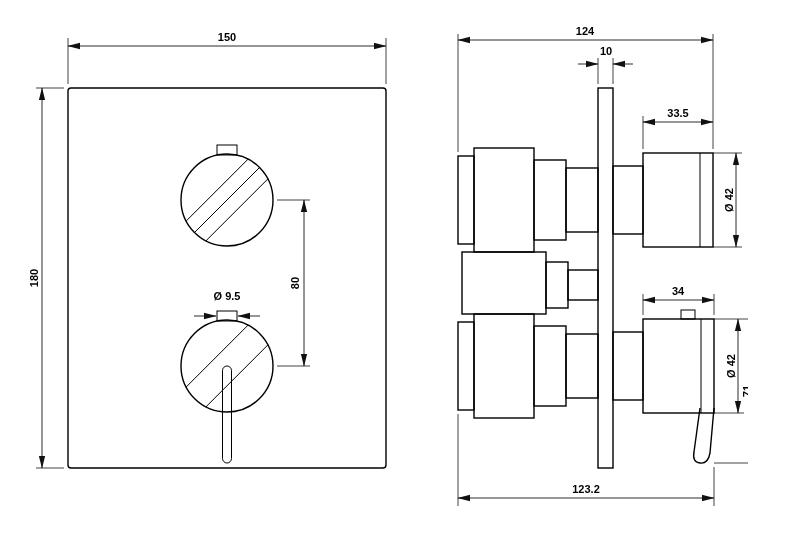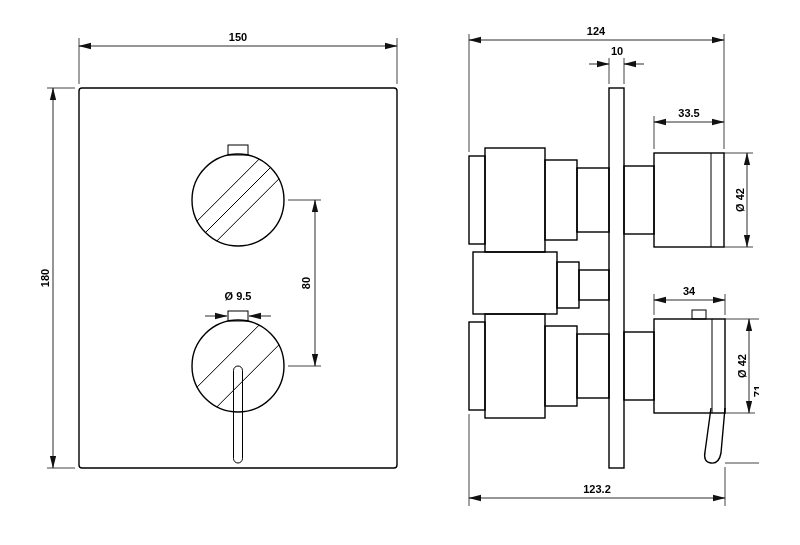--- a/index.html
+++ b/index.html
@@ -3,21 +3,20 @@
 <meta charset="utf-8">
 <style>
   html, body { margin: 0; padding: 0; background: #ffffff; }
   .canvas {
     position: relative;
     width: 748px;
     height: 545px;
     background: #ffffff;
     font-family: "Liberation Sans", sans-serif;
     overflow: hidden;
-    margin-left: 11px;
   }
   .outline { fill: none; stroke: #000000; stroke-width: 1.4; stroke-linejoin: miter; stroke-linecap: butt; }
   .detail  { fill: none; stroke: #000000; stroke-width: 1; }
   .dimline { fill: none; stroke: #141414; stroke-width: 0.9; }
   .extline { fill: none; stroke: #141414; stroke-width: 0.8; }
   .dimtext { font-family: "Liberation Sans", sans-serif; font-size: 11px; font-weight: 700; fill: #000000; }
 </style>
 </head>
 <body>
 

